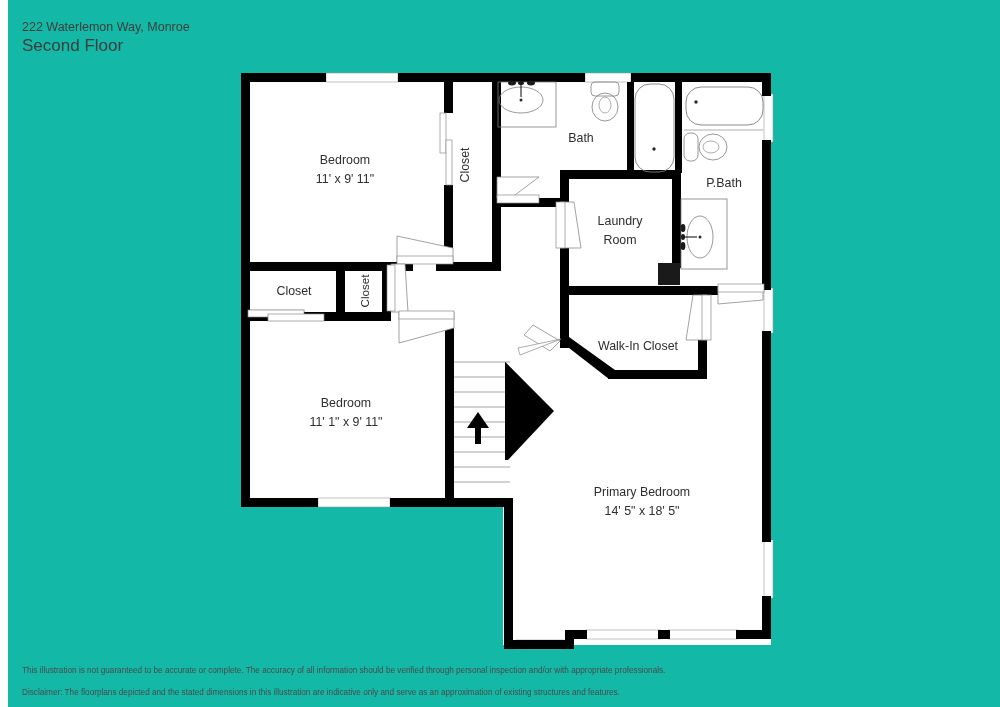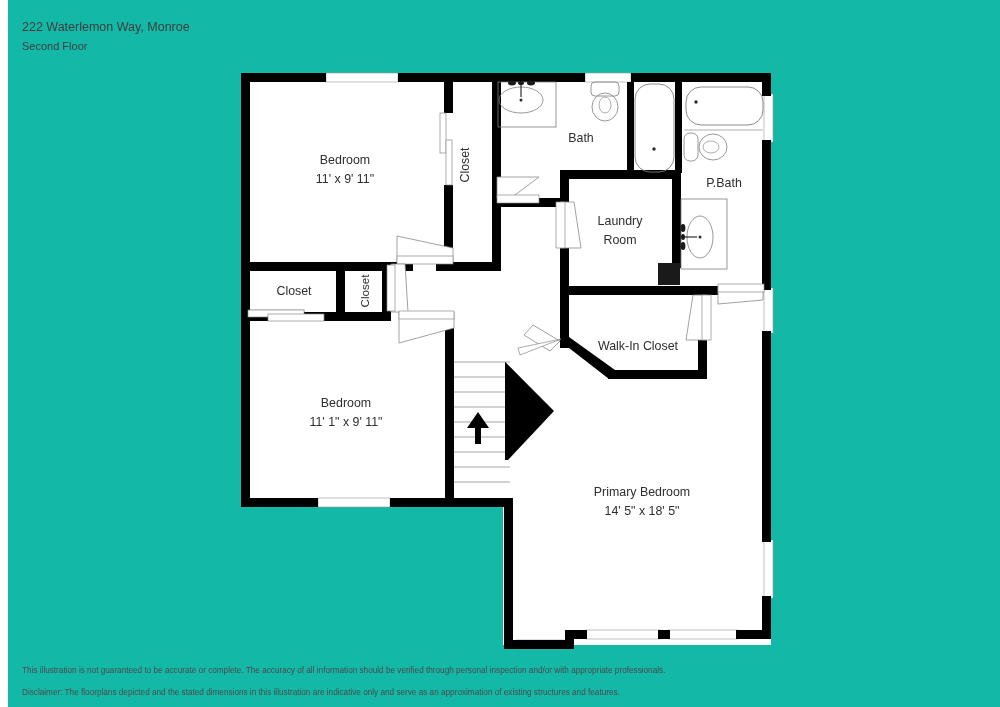--- a/index.html
+++ b/index.html
@@ -27,21 +27,21 @@
     top: 18px;
     color: #3a3a3a;
   }
   .header .addr {
     font-size: 12.5px;
     line-height: 19px;
     color: #3d3d3d;
     white-space: nowrap;
   }
   .header .floor {
-    font-size: 11px;
+    font-size: 17px;
     line-height: 18px;
     color: #3d3d3d;
     white-space: nowrap;
   }
   .footer {
     position: absolute;
     left: 14px;
     top: 660px;
     width: 960px;
   }

